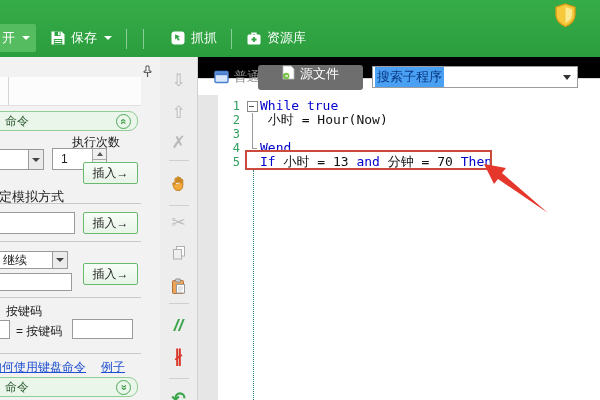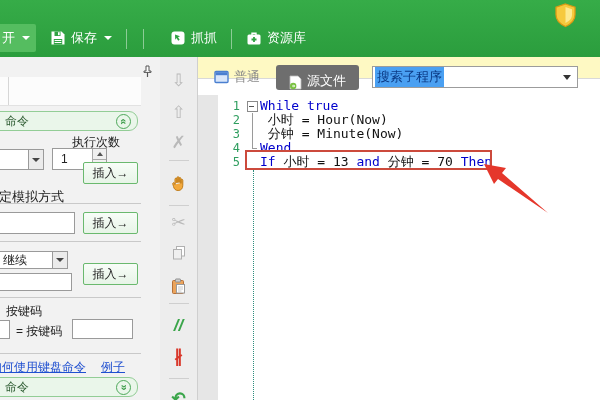--- a/index.html
+++ b/index.html
@@ -69,26 +69,26 @@
   .vt{position:absolute;left:50%;transform:translate(-50%,-50%);display:flex;align-items:center;
     justify-content:center;width:26px;height:26px;}
   .vt .g{font-size:17px;line-height:1;}
   .gray{color:#b9b9b9;}
   .vdiv{position:absolute;left:9px;width:20px;border-top:1px solid #cfcfcf;}
   .gcomment{color:#3aa54a;font-weight:bold;font-style:italic;font-size:14px;}
   .runcomment{color:#d9372a;font-weight:bold;font-size:15px;}
   .gundo{color:#3aa54a;font-size:19px;font-weight:bold;}
   
   .editor{position:absolute;left:198px;top:57px;width:402px;height:343px;background:#fff;}
-  .edtabs{position:absolute;left:0;top:0;width:402px;height:22px;background:#fef9c3;
+  .edtabs{position:absolute;left:0;top:0;width:402px;height:22px;background:#000000;
     border-bottom:1px solid #d9d9d9;}
   .tab-normal{position:absolute;left:16px;top:11px;display:flex;align-items:center;gap:5px;
     color:#8a8a8a;font-size:13px;}
-  .tab-source{position:absolute;left:78px;top:8px;height:25px;background:#6e6e6e;border-radius:3px;
-    display:flex;align-items:flex-end;gap:5px;color:#fff;font-size:13px;padding:0 13px;}
+  .tab-source{position:absolute;left:60px;top:8px;height:25px;background:#6e6e6e;border-radius:3px;
+    display:flex;align-items:flex-start;gap:5px;color:#fff;font-size:13px;padding:0 24px;}
   .combo{position:absolute;left:174px;top:9px;width:206px;height:22px;background:#fff;
     border:1px solid #9c9c9c;display:flex;align-items:center;padding:0 6px 0 2px;}
   .combo .sel{background:#4aa0f2;color:#0b3a85;font-size:13px;padding:1px 2px;}
   .combo .cbcaret{margin-left:auto;width:0;height:0;border-left:4px solid transparent;
     border-right:4px solid transparent;border-top:5px solid #333;}
   .gutterbar{position:absolute;left:0;top:38px;width:20px;bottom:0;background:#e6e6e6;}
   .dotline{position:absolute;left:55px;top:113px;bottom:0;border-left:1px dotted #2d8d7d;}
   .codewrap{position:absolute;left:0;top:42px;right:0;font-family:"DejaVu Sans Mono",monospace;
     font-size:13px;}
   .code-line{display:flex;height:14px;line-height:14px;white-space:pre;}
@@ -296,21 +296,21 @@
         <span class="sel">搜索子程序</span>
         <i class="cbcaret"></i>
       </div>
     </div>
 
     <div class="gutterbar"></div>
     <div class="dotline"></div>
     <div class="codewrap">
         <div class="code-line"><span class="ln">1</span><span class="fold box"></span><span><span class="kw">While true</span></span></div>
         <div class="code-line"><span class="ln">2</span><span class="fold mid"></span><span><span class="pl"> 小时 = Hour(Now)</span></span></div>
-        <div class="code-line"><span class="ln">3</span><span class="fold mid"></span><span><span class="pl"> 分钟 = Minute(Now)</span></span></div>
+        <div class="code-line"><span class="ln">3</span><span class="fold mid"></span></div>
         <div class="code-line"><span class="ln">4</span><span class="fold end"></span><span><span class="kw">Wend</span></span></div>
         <div class="code-line"><span class="ln">5</span><span class="fold none"></span><span><span class="kw">If</span><span class="pl"> 小时 = 13 </span><span class="kw">and</span><span class="pl"> 分钟 = 70 </span><span class="kw">Then</span></span></div>
       </div>
     <div class="hlbox"></div>
     <svg class="arrowsvg" width="402" height="343" viewBox="0 0 402 343">
       <polygon points="286,107 308,111 304,116 350,156 300,122 296,127" fill="#e5372b"></polygon>
     </svg>
   </div>
 
 </div>

